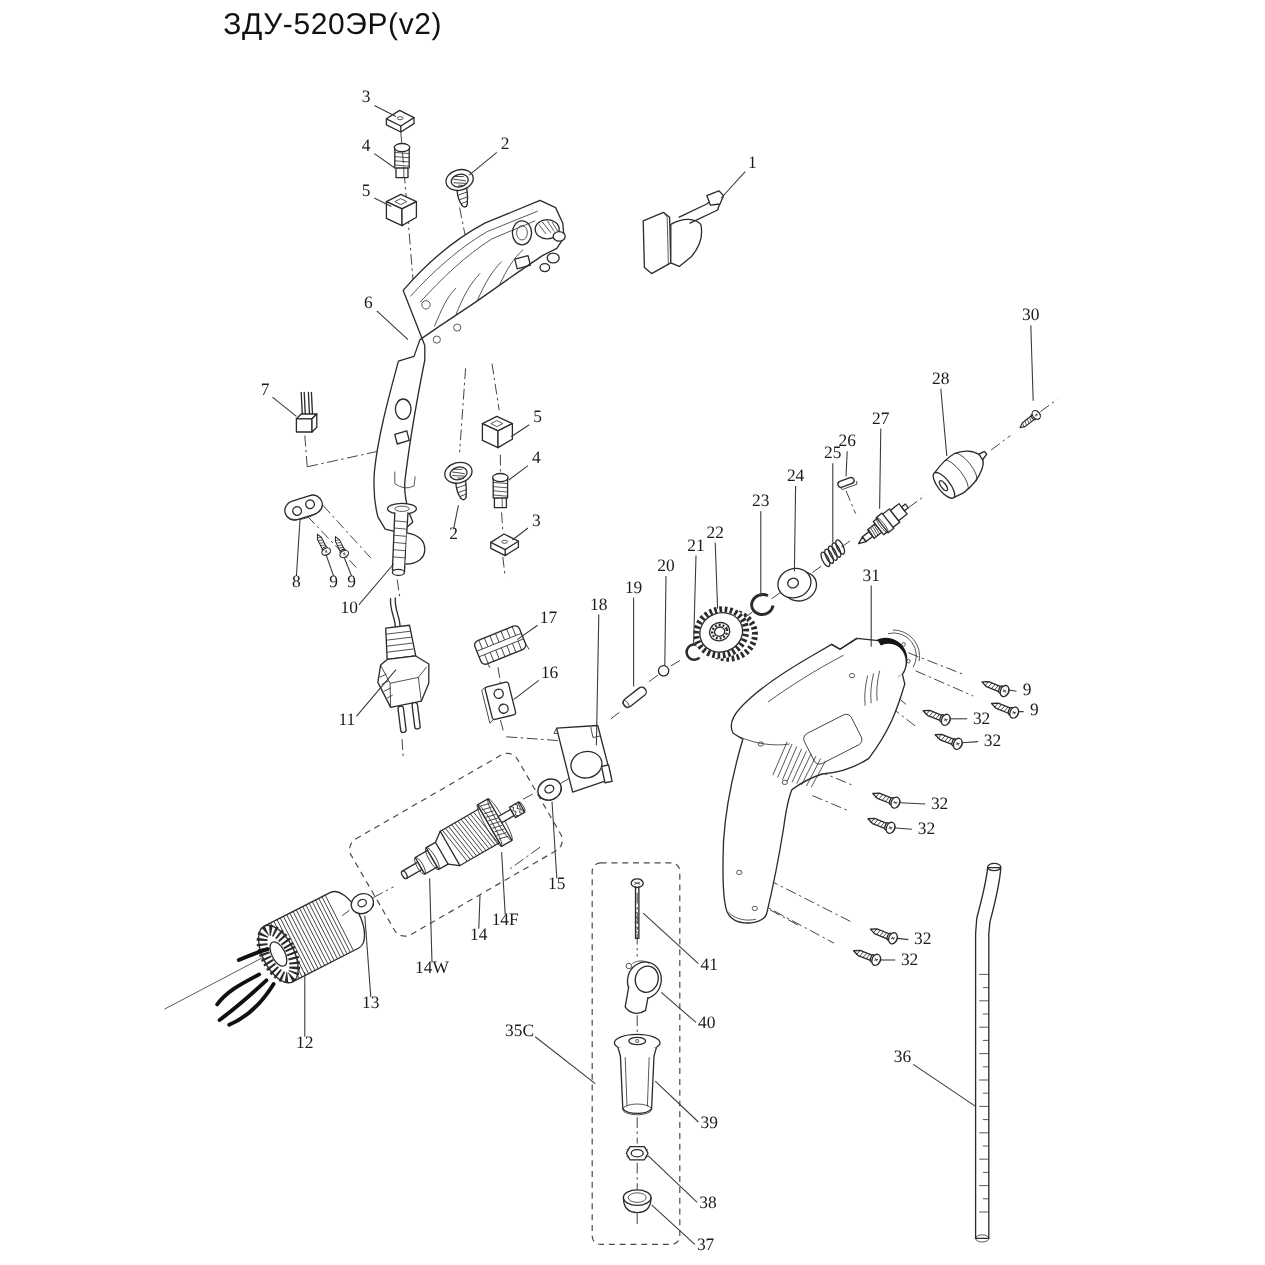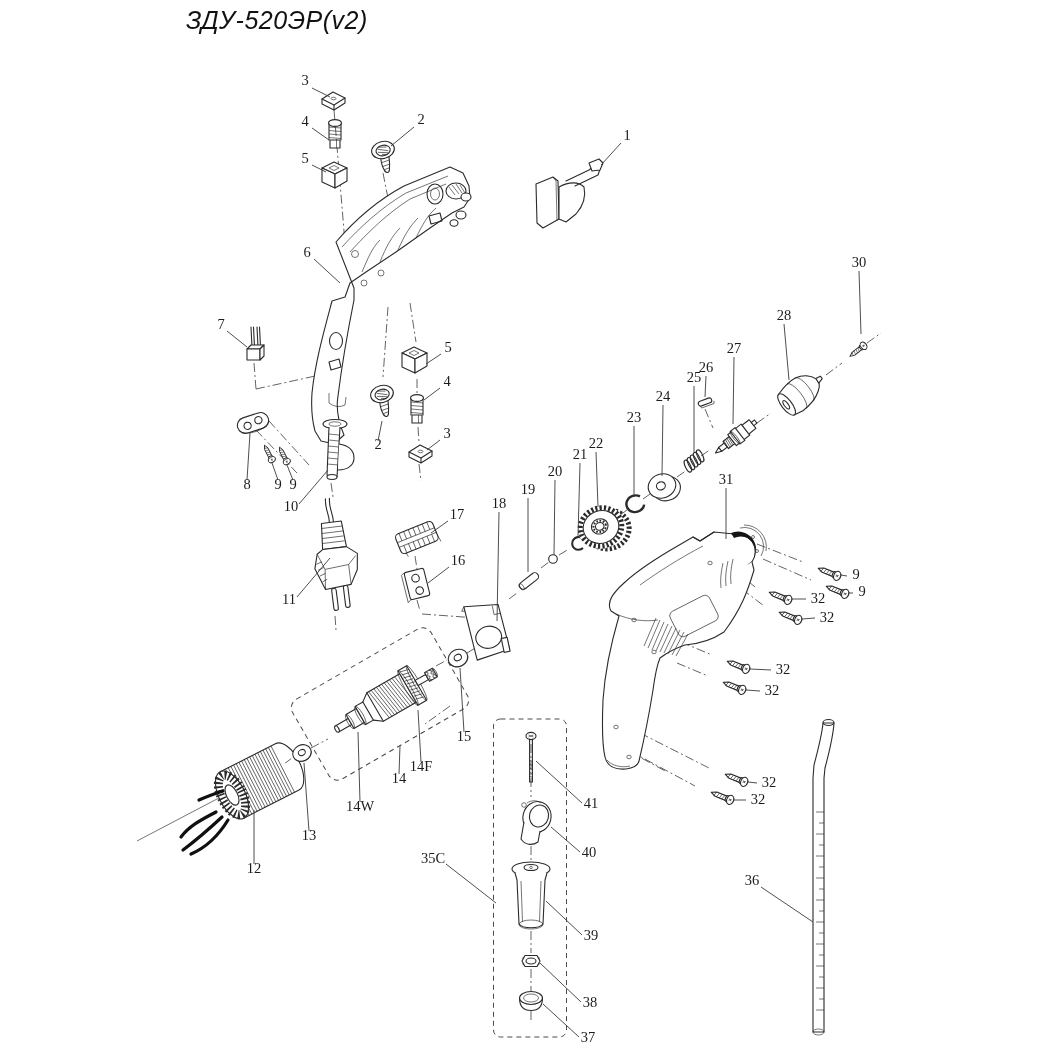--- a/index.html
+++ b/index.html
@@ -1,19 +1,19 @@
 <!DOCTYPE html>
 <html><head>
 <meta charset="utf-8">
 <style>
   html,body{margin:0;padding:0;background:#fff;}
   #stage{position:relative;width:1054px;height:1054px;background:#ffffff;overflow:hidden;
          font-family:"Liberation Sans",sans-serif;}
   #title{position:absolute;left:186px;top:6px;font-size:25px;color:#111;letter-spacing:.5px;
-         font-family:"Liberation Sans",sans-serif;font-style:italic;}
+         font-family:"Liberation Sans",sans-serif;}
   svg{position:absolute;left:0;top:0;}
   .ln{stroke:#2b2b2b;stroke-width:1.1;fill:none;stroke-linecap:round;stroke-linejoin:round;}
   .fine{stroke:#2b2b2b;stroke-width:.65;fill:none;}
   .fw{fill:#ffffff;stroke:#2b2b2b;stroke-width:1.1;stroke-linejoin:round;}
   .fwn{fill:#ffffff;stroke:none;}
   .cl{stroke:#3c3c3c;stroke-width:.8;fill:none;stroke-dasharray:9,3,2,3;}
   .leader{stroke:#3a3a3a;stroke-width:.9;}
   .plbl{font-family:"Liberation Serif",serif;font-size:14.5px;fill:#1c1c1c;text-anchor:middle;}
   .thick{stroke:#101010;stroke-width:3.2;fill:none;stroke-linecap:round;}
   .teeth{stroke:#2b2b2b;fill:none;}

